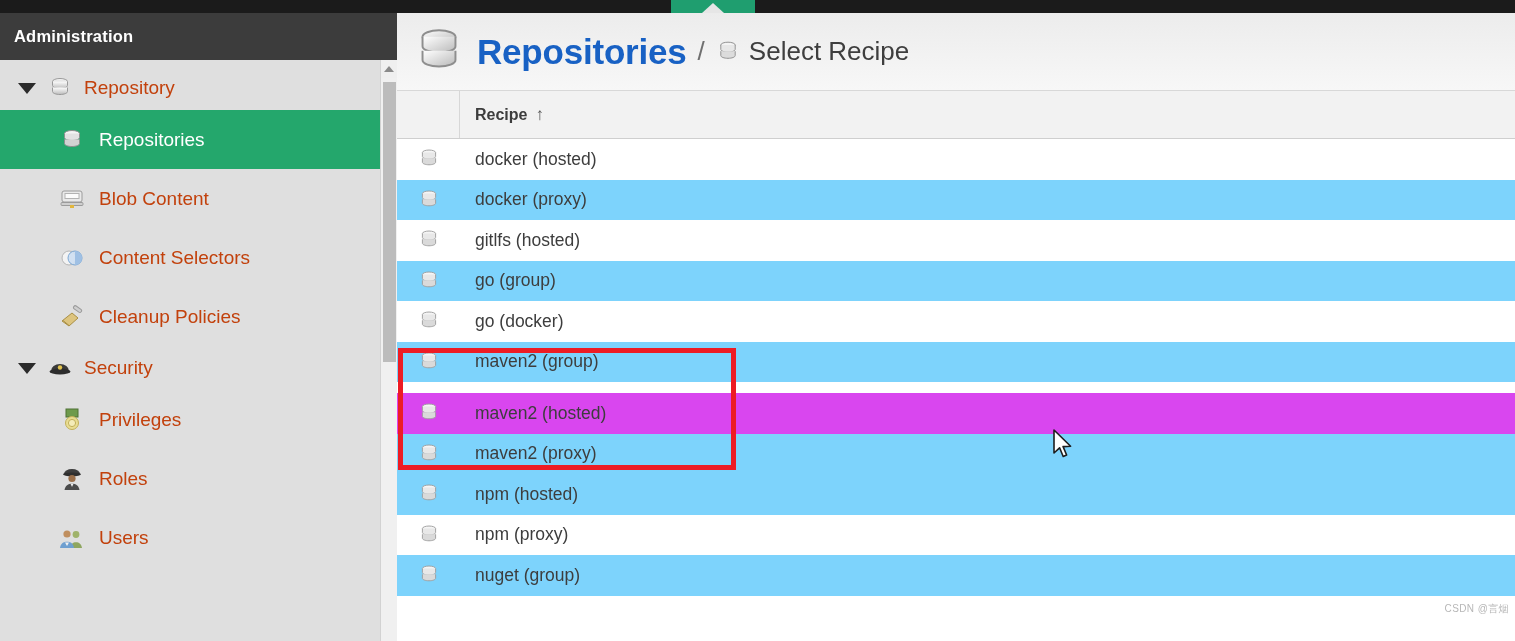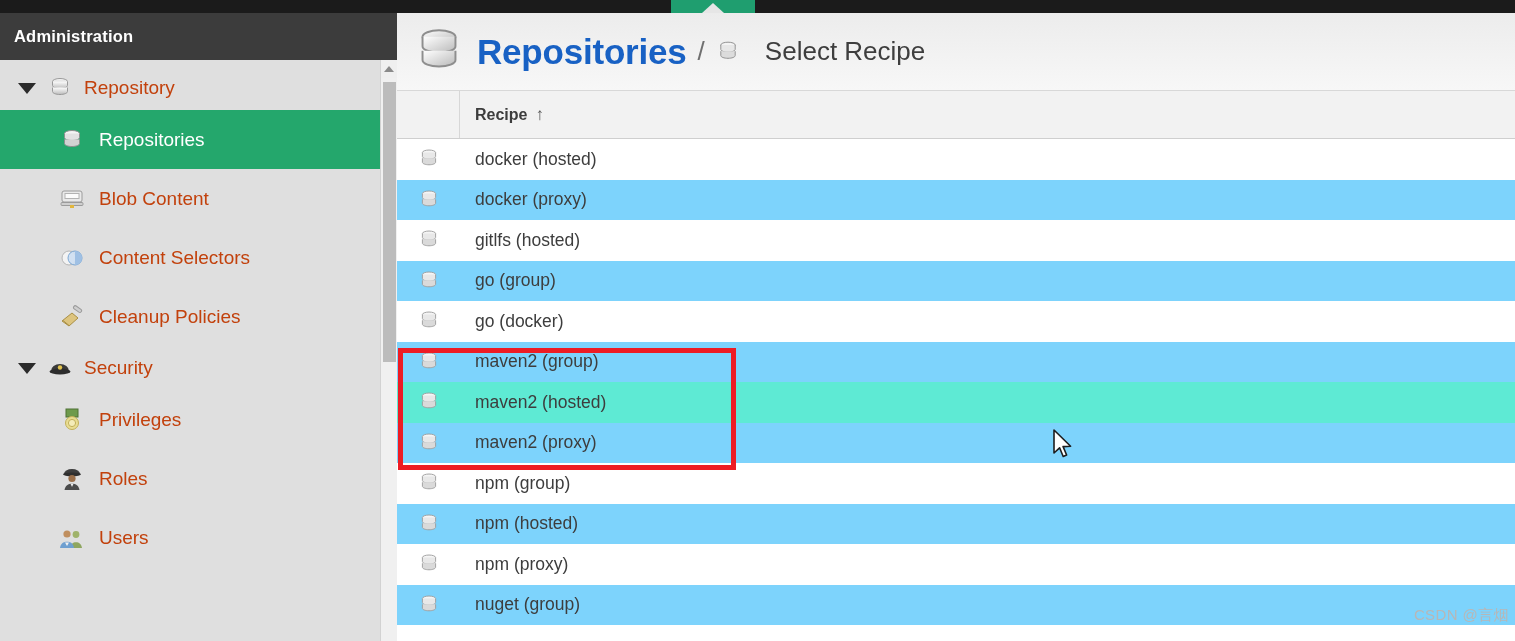--- a/index.html
+++ b/index.html
@@ -120,21 +120,21 @@
     display: flex; align-items: center;
     padding-left: 16px;
   }
   .crumb-db-lg { margin-right: 12px; }
   .crumb-root {
     font-size: 35px; font-weight: bold; color: #1861c4;
     letter-spacing: -.2px;
   }
   .crumb-sep { font-size: 26px; color: #6f6f6f; margin: 0 11px; }
   .crumb-db-sm { margin-right: 9px; }
-  .crumb-leaf { font-size: 26px; color: #3e3e3e; margin-left: 16px; }
+  .crumb-leaf { font-size: 26px; color: #3e3e3e; }
 
   
   .table { width: 100%; }
   .thead {
     display: flex;
     height: 48px;
     background: #f2f2f2;
     border-bottom: 1px solid #cfcfcf;
   }
   .th-spacer {
@@ -149,21 +149,21 @@
   .sort-arrow { margin-left: 8px; font-size: 17px; color: #555; }
 
   .tbody { position: relative; }
   .trow {
     display: flex; align-items: center;
     height: 40.5px;
     background: #ffffff;
     cursor: pointer;
   }
   .trow.alt { background: #7dd3fc; }
-  .trow.hover { background: #5eead4; }
+  .trow.hover { background: #d946ef; margin-top: 11px; }
   .cell-icon {
     width: 63px; display: flex; align-items: center; justify-content: center;
   }
   .cell-name {
     font-size: 17.5px; color: #3d3d3d;
     padding-left: 15px;
   }
 
   
   .red-box {
@@ -176,22 +176,22 @@
   }
 
   
   .cursor {
     position: absolute; left: 655px; top: 416px;
     z-index: 20; pointer-events: none;
   }
 
   
   .watermark {
-    position: absolute; right: 6px; bottom: 16px;
-    font-size: 15px; color: #b7b7b7;
+    position: absolute; right: 6px; bottom: 25px;
+    font-size: 10px; color: #b7b7b7;
     letter-spacing: .4px;
     z-index: 30;
     margin-top: 32px;
   }
 </style>
 </head>
 <body>
 
 <div id="app">
 
@@ -442,30 +442,20 @@
           <div class="trow alt">
             <div class="cell-icon">
               <svg class="svg-ico" width="22" height="24" viewBox="0 0 24 24">
       <ellipse cx="12" cy="5" rx="7.2" ry="2.8" fill="#f5f5f5" stroke="#9d9d9d"></ellipse>
       <path d="M4.8 5v4.3c0 1.6 3.2 2.8 7.2 2.8s7.2-1.2 7.2-2.8V5" fill="#e8e8e8" stroke="#9d9d9d"></path>
       <path d="M4.8 11.2v4.3c0 1.6 3.2 2.8 7.2 2.8s7.2-1.2 7.2-2.8v-4.3" fill="#dadada" stroke="#9d9d9d"></path>
     </svg>
             </div>
             <div class="cell-name">maven2 (proxy)</div>
           </div>
-          <div class="trow">
-            <div class="cell-icon">
-              <svg class="svg-ico" width="22" height="24" viewBox="0 0 24 24">
-      <ellipse cx="12" cy="5" rx="7.2" ry="2.8" fill="#f5f5f5" stroke="#9d9d9d"></ellipse>
-      <path d="M4.8 5v4.3c0 1.6 3.2 2.8 7.2 2.8s7.2-1.2 7.2-2.8V5" fill="#e8e8e8" stroke="#9d9d9d"></path>
-      <path d="M4.8 11.2v4.3c0 1.6 3.2 2.8 7.2 2.8s7.2-1.2 7.2-2.8v-4.3" fill="#dadada" stroke="#9d9d9d"></path>
-    </svg>
-            </div>
-            <div class="cell-name">npm (group)</div>
-          </div>
           <div class="trow alt">
             <div class="cell-icon">
               <svg class="svg-ico" width="22" height="24" viewBox="0 0 24 24">
       <ellipse cx="12" cy="5" rx="7.2" ry="2.8" fill="#f5f5f5" stroke="#9d9d9d"></ellipse>
       <path d="M4.8 5v4.3c0 1.6 3.2 2.8 7.2 2.8s7.2-1.2 7.2-2.8V5" fill="#e8e8e8" stroke="#9d9d9d"></path>
       <path d="M4.8 11.2v4.3c0 1.6 3.2 2.8 7.2 2.8s7.2-1.2 7.2-2.8v-4.3" fill="#dadada" stroke="#9d9d9d"></path>
     </svg>
             </div>
             <div class="cell-name">npm (hosted)</div>
           </div>

